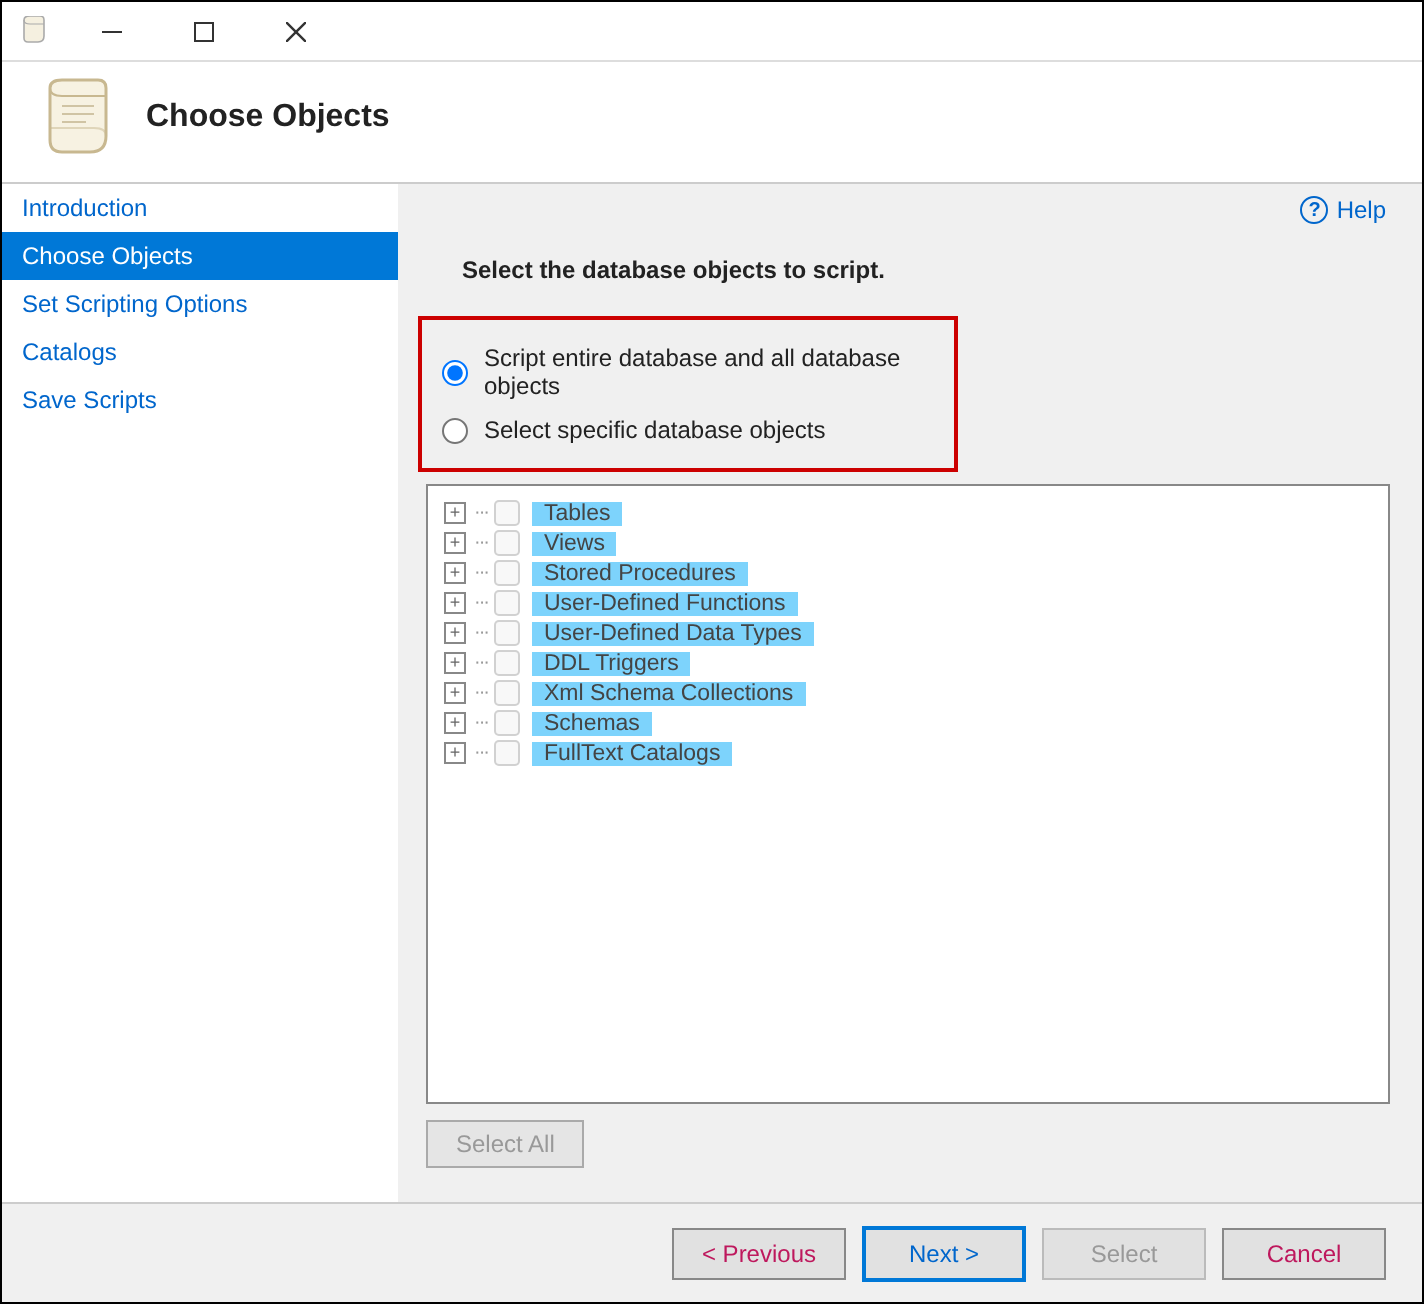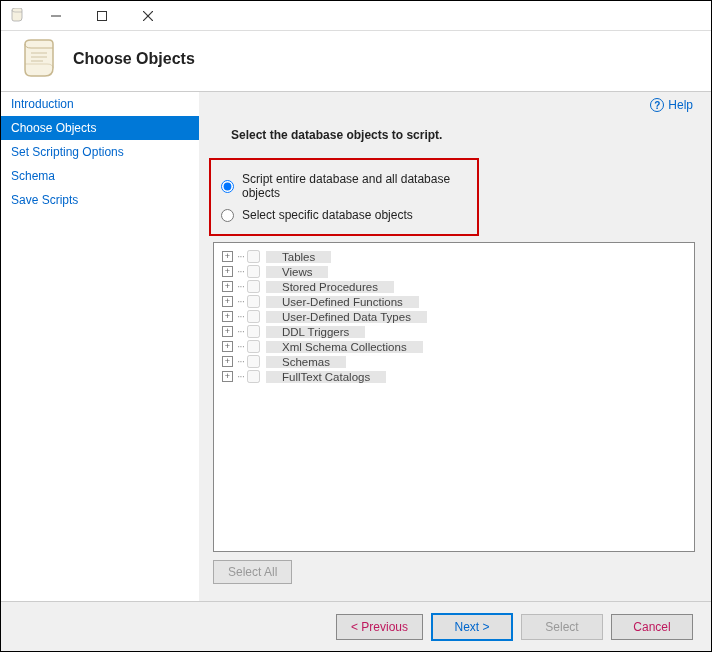--- a/index.html
+++ b/index.html
@@ -131,22 +131,22 @@
 .tree-node .dots {
   color: #999; font-size: 10px;
   letter-spacing: -1px;
   margin-right: 1px;
 }
 .tree-node input[type=checkbox] {
   width: 13px; height: 13px;
   margin-right: 4px;
 }
 .tree-node .label {
-  background: #e5e5e5;
-  padding: 0 16px;
+  background: #7dd3fc;
+  padding: 0 6px;
   color: #444;
 }
 .select-buttons {
   margin-top: 8px;
   display: flex; gap: 24px;
 }
 .select-buttons button {
   padding: 4px 14px;
   font-size: 12px;
   border: 1px solid #aaa;
@@ -224,21 +224,21 @@
     </svg>
   </span>
   <h1>Choose Objects</h1>
 </div>
 
 <div class="content">
   <div class="sidebar">
     <div class="sidebar-item">Introduction</div>
     <div class="sidebar-item active">Choose Objects</div>
     <div class="sidebar-item">Set Scripting Options</div>
-    <div class="sidebar-item">Schema</div>
+    <div class="sidebar-item">Catalogs</div>
     <div class="sidebar-item">Save Scripts</div>
   </div>
 
   <div class="main">
     <div class="help-link">
       <span class="q">?</span>
       <span>Help</span>
     </div>
 
     <div class="instruction">Select the database objects to script.</div>

